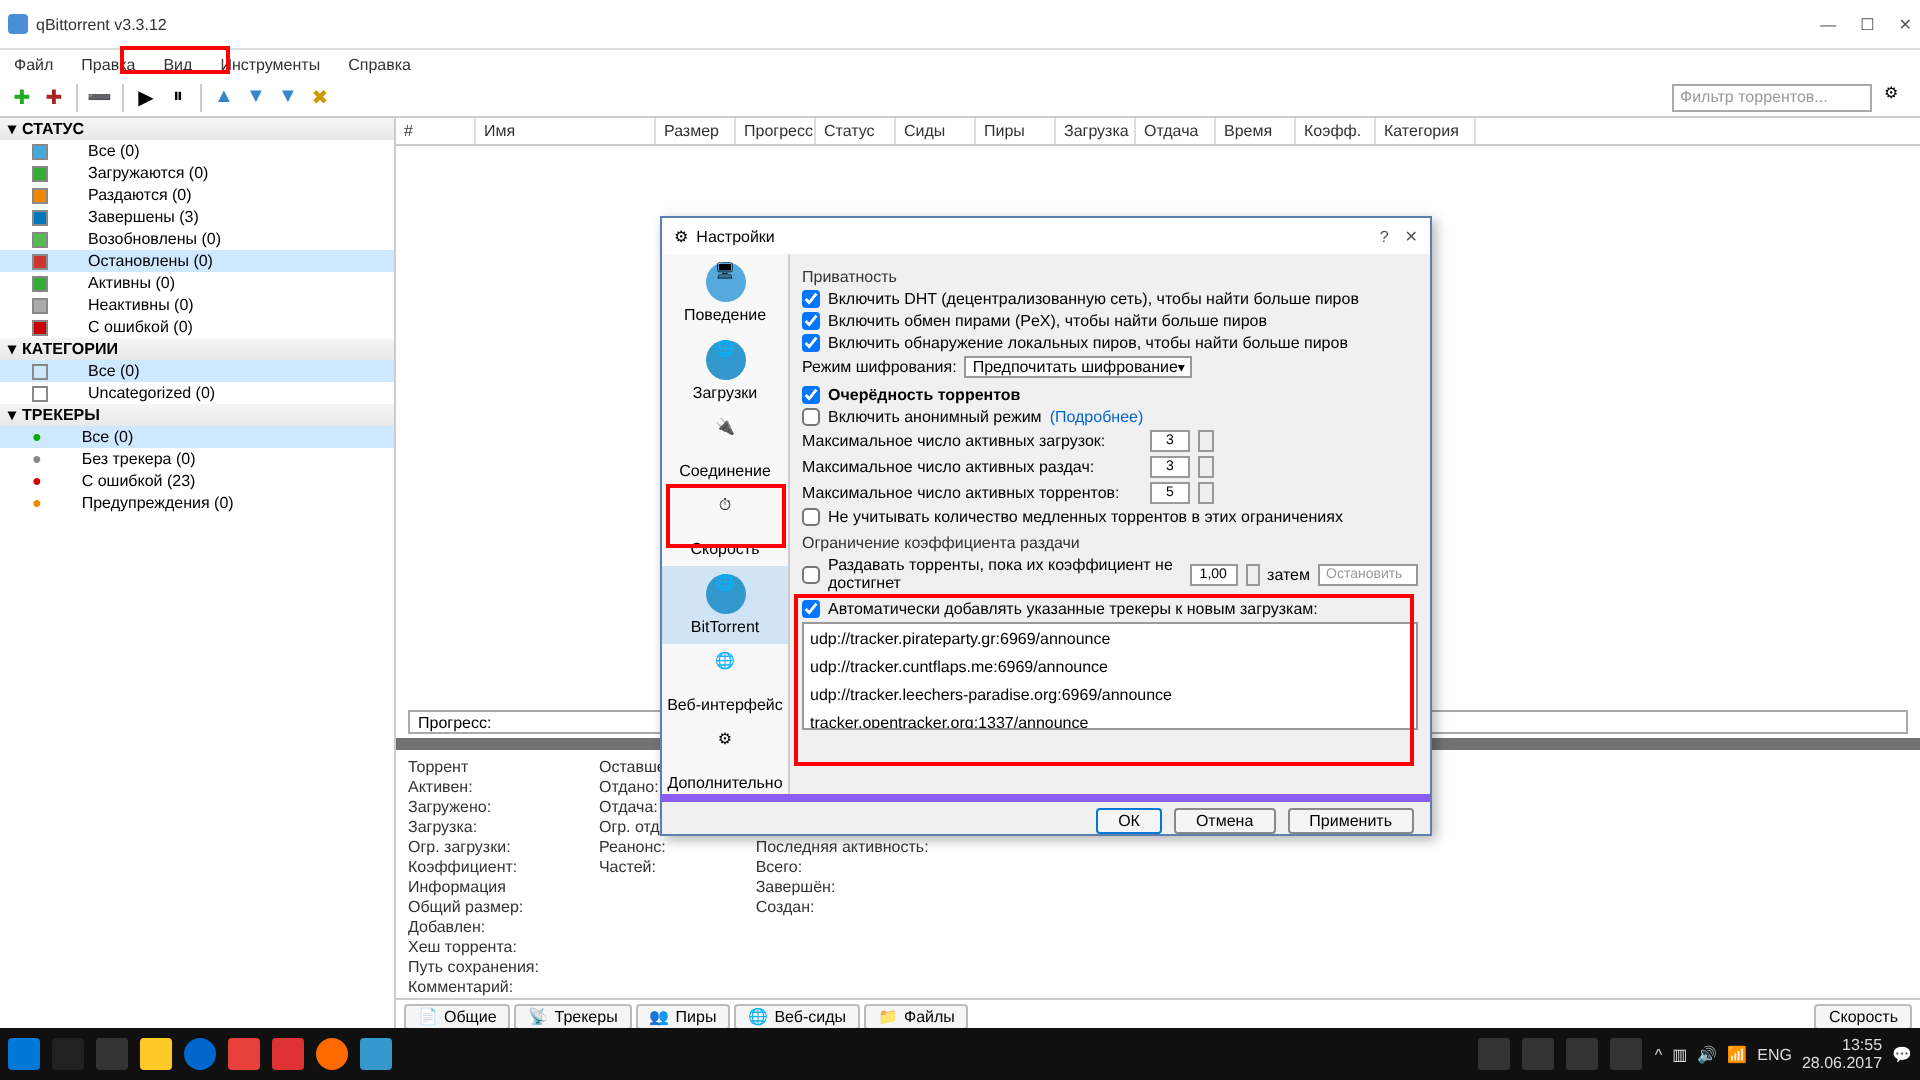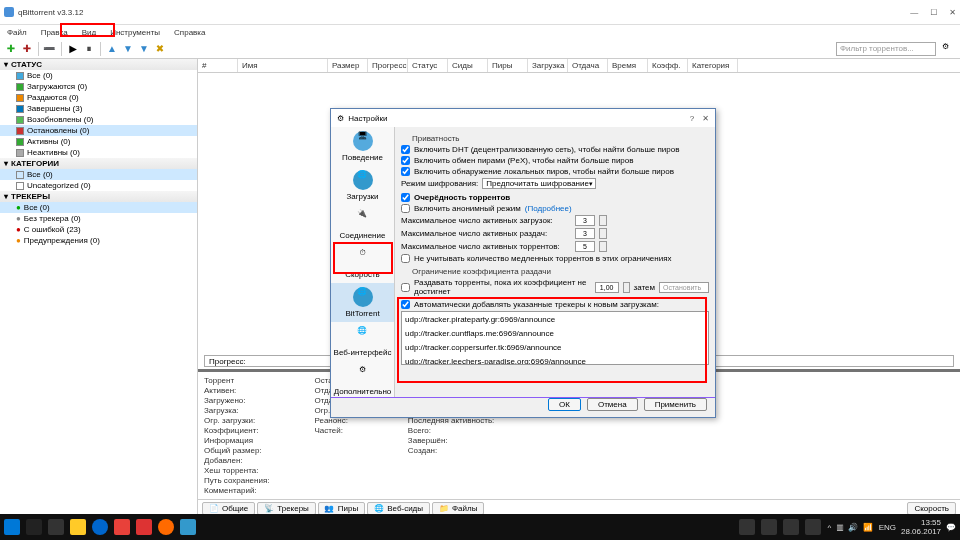--- a/index.html
+++ b/index.html
@@ -13,21 +13,21 @@
 .highlight-box{position:absolute;border:2px solid red;pointer-events:none}
 .hl1{left:60px;top:-2px;width:55px;height:14px}
 .toolbar{height:20px;display:flex;align-items:center;padding:0 4px;gap:2px;border-bottom:1px solid #ccc}
 .tbtn{width:14px;height:14px;display:flex;align-items:center;justify-content:center;font-size:10px}
 .tsep{width:1px;height:14px;background:#ccc;margin:0 2px}
 .search{margin-left:auto;height:14px;width:100px;border:1px solid #aaa;padding:0 3px;font-size:8px;color:#999;display:flex;align-items:center}
 .gear{width:14px;height:14px;margin-left:4px}
 .main{display:flex;height:calc(100% - 52px - 30px)}
 .sidebar{width:198px;border-right:1px solid #ccc;overflow:hidden;font-size:8px}
 .sect-head{background:linear-gradient(#f5f5f5,#e8e8e8);padding:1px 4px;font-weight:bold;display:flex;align-items:center;gap:3px}
-.sect-item{padding:1px 4px 1px 16px;display:flex;align-items:center;gap:3px}
+.sect-item{padding:1px 4px 1px 16px;display:flex;align-items:center;gap:20px}
 .sect-item.sel{background:#cde8ff}
 .sect-item .sq{width:8px;height:8px;border:1px solid #888}
 .content{flex:1;display:flex;flex-direction:column}
 .listhead{height:14px;border-bottom:1px solid #ccc;display:flex;font-size:8px;color:#333}
 .listhead span{padding:2px 4px;border-right:1px solid #ddd}
 .listbody{flex:1;background:#fff}
 .tabs{height:18px;border-top:1px solid #ccc;display:flex;align-items:center;padding:0 4px;gap:2px}
 .tab{border:1px solid #bbb;border-radius:2px;padding:1px 6px;font-size:8px;display:flex;align-items:center;gap:3px;background:#f5f5f5}
 .statusbar{height:18px;border-top:1px solid #ccc;display:flex;align-items:center;padding:0 6px;gap:10px;font-size:8px}
 .statusbar .seg{display:flex;align-items:center;gap:3px}
@@ -37,35 +37,35 @@
 .modal{position:absolute;left:330px;top:108px;width:386px;height:310px;background:#f0f0f0;border:1px solid #5a7fb0;box-shadow:2px 2px 6px rgba(0,0,0,.3)}
 .mtitle{height:18px;background:#fff;display:flex;align-items:center;padding:0 6px;font-size:8px}
 .mtitle .mb{margin-left:auto;display:flex;gap:8px;font-size:9px;color:#555}
 .mbody{display:flex;height:calc(100% - 18px - 20px)}
 .mside{width:64px;border-right:1px solid #ccc;background:#f8f8f8;overflow:hidden}
 .mcat{text-align:center;padding:4px 2px;font-size:7px}
 .mcat .micon{width:20px;height:20px;margin:0 auto 2px;border-radius:50%}
 .mcat.sel{background:#d0e4f5}
 .hl2{left:2px;top:115px;width:60px;height:32px}
 .mcontent{flex:1;padding:4px 6px;overflow:hidden;position:relative}
-.grptitle{font-size:8px;color:#333;margin:3px 11px 2px}
+.grptitle{font-size:8px;color:#333;margin:3px 0 2px}
 .chk{display:flex;align-items:center;gap:4px;font-size:7px;margin:2px 0}
 .chk input{width:9px;height:9px}
 .row{display:flex;align-items:center;gap:4px;font-size:7px;margin:2px 0}
 .sel-box{border:1px solid #999;padding:0 3px;height:11px;font-size:7px;background:#fff;display:inline-flex;align-items:center;min-width:100px}
 .num{border:1px solid #999;width:20px;height:11px;font-size:7px;text-align:center;background:#fff;display:inline-flex;align-items:center;justify-content:center}
 .spin{width:8px;height:11px;border:1px solid #999;background:#eee}
 .tarea{border:1px solid #999;background:#fff;width:100%;height:54px;padding:3px;font-size:7px;overflow:hidden}
 .tarea div{margin-bottom:5px}
 .hl3{left:2px;top:170px;width:310px;height:86px}
-.mbtns{height:20px;display:flex;align-items:flex-start;justify-content:flex-end;gap:6px;padding:0 8px;border-top:1px solid #8b5cf6}
+.mbtns{height:20px;display:flex;align-items:flex-end;justify-content:flex-end;gap:6px;padding:0 8px;border-top:4px solid #8b5cf6}
 .mbtn{border:1px solid #888;background:#f5f5f5;padding:1px 10px;font-size:8px;border-radius:2px}
 .mbtn.pri{border:1.5px solid #0078d7}
 .link{color:#0066cc}
-.detail-panel{border-top:3px solid #737373;padding:4px 6px;font-size:8px;height:130px;display:flex;gap:45px}
+.detail-panel{border-top:6px solid #737373;padding:4px 6px;font-size:8px;height:130px;display:flex;gap:30px}
 .dcol{display:flex;flex-direction:column;gap:1px}
 .drow{color:#333}
 .progbar{border:1px solid #aaa;height:12px;margin:2px 6px;display:flex;align-items:center;padding:0 4px;font-size:8px}
 </style>
 </head>
 <body>
 
 <div class="titlebar">
   <div class="icon"></div>
   <div class="title">qBittorrent v3.3.12</div>
@@ -132,20 +132,24 @@
         <span>Остановлены (0)</span>
       </div>
     <div class="sect-item">
         <span class="sq" style="background:#3a3"></span>
         <span>Активны (0)</span>
       </div>
     <div class="sect-item">
         <span class="sq" style="background:#aaa"></span>
         <span>Неактивны (0)</span>
       </div>
+    <div class="sect-item">
+        <span class="sq" style="background:#c00"></span>
+        <span>С ошибкой (0)</span>
+      </div>
     <div class="sect-head">▾ <span>КАТЕГОРИИ</span></div>
     <div class="sect-item sel">
         <span class="sq"></span>
         <span>Все (0)</span>
       </div>
     <div class="sect-item">
         <span class="sq"></span>
         <span>Uncategorized (0)</span>
       </div>
     <div class="sect-head">▾ <span>ТРЕКЕРЫ</span></div>
@@ -322,21 +326,20 @@
           <span class="sel-box" style="min-width:50px;color:#999">Остановить</span>
         </label>
 
       <label class="chk" style="margin-top:4px">
           <input type="checkbox" checked="" style="">
           <span>Автоматически добавлять указанные трекеры к новым загрузкам:</span>
         </label>
       <div class="tarea" id="trackers-list">
           <div>udp://tracker.pirateparty.gr:6969/announce</div>
           <div>udp://tracker.cuntflaps.me:6969/announce</div>
-          <div>udp://tracker.coppersurfer.tk:6969/announce</div>
           <div>udp://tracker.leechers-paradise.org:6969/announce</div>
           <div>tracker.opentracker.org:1337/announce</div>
         </div>
       <div class="highlight-box hl3"></div>
     </div>
   </div>
   <div class="mbtns">
     <button class="mbtn pri">ОК</button>
     <button class="mbtn">Отмена</button>
     <button class="mbtn">Применить</button>

